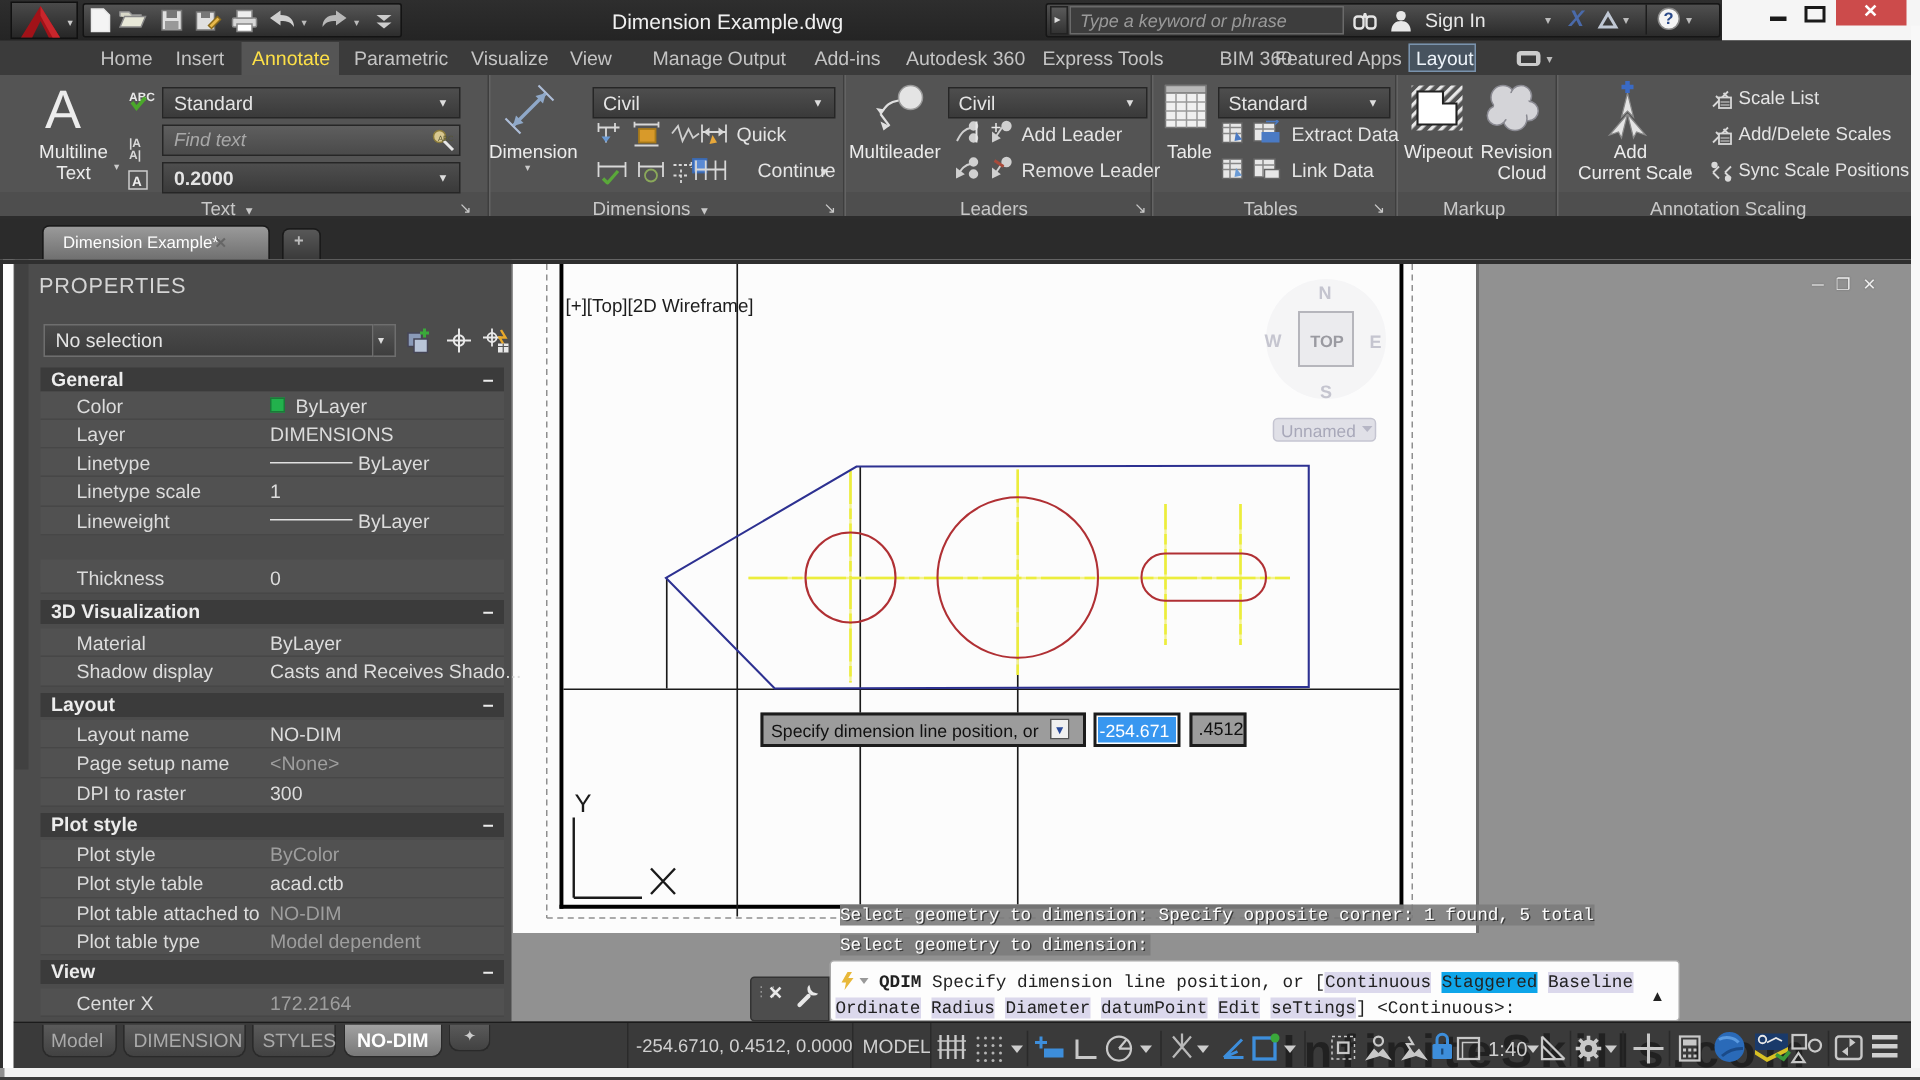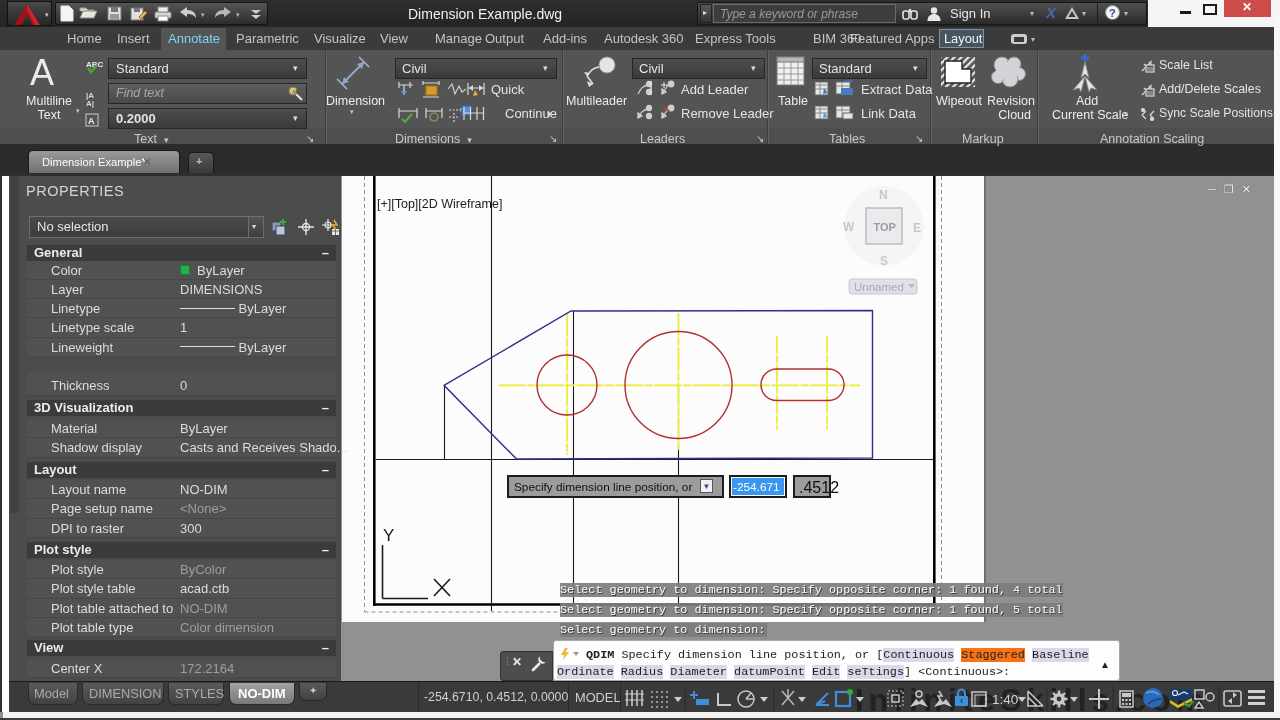--- a/index.html
+++ b/index.html
@@ -108,21 +108,21 @@
   <div class="abs" style="left:1180px;top:11px;width:11px;height:3px;background:#1a1a1a;"></div>
   <div class="abs" style="left:1203px;top:4px;width:14px;height:11px;border:2px solid #1a1a1a;background:#f5f5f5;"></div>
   <div class="abs" style="left:1224px;top:0;width:47px;height:17px;background:#cc4b4b;"></div>
   <div class="tx" style="left:1242px;top:0px;color:#fff;font-size:12px;font-weight:bold;">✕</div>
 </div>
 
 <div class="abs" id="tabrow" style="left:0;top:27px;width:1280px;height:23px;background:#3b3b3b;">
   <div class="abs" style="left:161px;top:1px;width:65px;height:22px;background:#555;"></div>
   <div class="tx" style="left:67px;top:4px;color:#c4c4c4;font-size:13px;">Home</div>
   <div class="tx" style="left:117px;top:4px;color:#c4c4c4;font-size:13px;">Insert</div>
-  <div class="tx" style="left:168px;top:4px;color:#7dd3fc;font-size:13px;">Annotate</div>
+  <div class="tx" style="left:168px;top:4px;color:#fde047;font-size:13px;">Annotate</div>
   <div class="tx" style="left:236px;top:4px;color:#c4c4c4;font-size:13px;">Parametric</div>
   <div class="tx" style="left:314px;top:4px;color:#c4c4c4;font-size:13px;">Visualize</div>
   <div class="tx" style="left:380px;top:4px;color:#c4c4c4;font-size:13px;">View</div>
   <div class="tx" style="left:423px;top:4px;color:#c4c4c4;font-size:13px;margin-left:12px;">Manage</div>
   <div class="tx" style="left:485px;top:4px;color:#c4c4c4;font-size:13px;">Output</div>
   <div class="tx" style="left:543px;top:4px;color:#c4c4c4;font-size:13px;">Add-ins</div>
   <div class="tx" style="left:604px;top:4px;color:#c4c4c4;font-size:13px;">Autodesk 360</div>
   <div class="tx" style="left:695px;top:4px;color:#c4c4c4;font-size:13px;">Express Tools</div>
   <div class="tx" style="left:785px;top:4px;color:#c4c4c4;font-size:13px;margin-left:28px;">BIM 360</div>
   <div class="tx" style="left:850px;top:4px;color:#c4c4c4;font-size:13px;">Featured Apps</div>
@@ -439,39 +439,38 @@
 
   <div class="tx" style="left:1208px;top:10px;color:#ededed;font-size:11px;letter-spacing:8px;text-shadow:0 0 1px #555;">─❐✕</div>
 
   <div class="abs" style="left:507px;top:302px;width:217px;height:23px;background:#9c9c9c;border:2px solid #1c1c1c;"></div>
   <div class="tx" style="left:514px;top:307px;color:#111;font-size:11.8px;">Specify dimension line position, or</div>
   <div class="abs" style="left:700px;top:306px;width:13px;height:14px;background:#f0f0f0;border:1px solid #555;font-size:8px;color:#2a4a9a;text-align:center;line-height:13px;">▼</div>
   <div class="abs" style="left:729px;top:302px;width:58px;height:23px;background:#fff;border:2px solid #1c1c1c;"></div>
   <div class="abs" style="left:732px;top:305px;width:52px;height:17px;background:#3897f0;"></div>
   <div class="tx" style="left:733px;top:307px;color:#fff;font-size:11.8px;">-254.671</div>
   <div class="abs" style="left:793px;top:302px;width:38px;height:23px;background:#9c9c9c;border:2px solid #1c1c1c;"></div>
-  <div class="tx" style="left:799px;top:306px;color:#111;font-size:16px;">.4512</div>
-
-  <div class="tx" style="left:560px;top:410px;width:503px;height:14px;background:rgba(125,125,125,0.92);color:#fdfdfd;font-family:'Liberation Mono',monospace;font-size:11.8px;text-shadow:1px 1px 0 #3a3a3a;">Select geometry to dimension: Specify opposite corner: 1 found, 4 total</div>
+  <div class="tx" style="left:799px;top:306px;color:#111;font-size:12px;">.4512</div>
+
   <div class="tx" style="left:560px;top:430px;width:503px;height:14px;background:rgba(125,125,125,0.92);color:#fdfdfd;font-family:'Liberation Mono',monospace;font-size:11.8px;text-shadow:1px 1px 0 #3a3a3a;">Select geometry to dimension: Specify opposite corner: 1 found, 5 total</div>
   <div class="tx" style="left:560px;top:450px;width:207px;height:14px;background:rgba(125,125,125,0.92);color:#fdfdfd;font-family:'Liberation Mono',monospace;font-size:11.8px;text-shadow:1px 1px 0 #3a3a3a;">Select geometry to dimension:</div>
 
   <div class="abs" style="left:553px;top:467px;width:567px;height:41px;background:#fdfdfd;border:1px solid #a8a8a8;border-radius:3px;"></div>
   <div class="abs" style="left:500px;top:478px;width:53px;height:30px;background:#4d4d4d;border:1px solid #333;border-radius:3px 0 0 3px;"></div>
   <div class="tx" style="left:503px;top:483px;color:#9a9a9a;font-size:9px;letter-spacing:-1px;">⋮⋮</div>
   <div class="tx" style="left:512px;top:482px;color:#e8e8e8;font-size:12px;font-weight:bold;">✕</div>
   <svg class="abs" style="left:530px;top:481px;" width="18" height="18" viewBox="0 0 18 18">
       <path d="M3,16 L9,10" stroke="#e8e8e8" stroke-width="2.8" stroke-linecap="round"></path>
       <path d="M9.5,2.5 a4.2,4.2 0 1 0 6,6 l-3.4,-1 l-1.6,-1.6 z" fill="#e8e8e8"></path>
     </svg>
   <svg class="abs" style="left:560px;top:475px;" width="20" height="12" viewBox="0 0 20 12">
       <path d="M5,0 L1,7 h3 L3,12 L9,4 H5.5 L8,0 Z" fill="#e8b83a"></path>
       <path d="M13,4 h6 l-3,4 z" fill="#999"></path>
     </svg>
-  <div class="tx" style="left:586px;top:475px;font-family:'Liberation Mono',monospace;font-size:11.8px;color:#222;"><b>QDIM</b> Specify dimension line position, or [<span style="background:#dbd8ec;">Continuous</span> <span style="background:#f97316;text-align:center;">Staggered</span> <span style="background:#dbd8ec;">Baseline</span></div>
+  <div class="tx" style="left:586px;top:475px;font-family:'Liberation Mono',monospace;font-size:11.8px;color:#222;"><b>QDIM</b> Specify dimension line position, or [<span style="background:#dbd8ec;">Continuous</span> <span style="background:#0ea5e9;text-align:center;">Staggered</span> <span style="background:#dbd8ec;">Baseline</span></div>
   <div class="tx" style="left:557px;top:492px;font-family:'Liberation Mono',monospace;font-size:11.8px;color:#222;"><span style="background:#dbd8ec;">Ordinate</span> <span style="background:#dbd8ec;">Radius</span> <span style="background:#dbd8ec;">Diameter</span> <span style="background:#dbd8ec;">datumPoint</span> <span style="background:#dbd8ec;">Edit</span> <span style="background:#dbd8ec;">seTtings</span>] &lt;Continuous&gt;:</div>
   <div class="tx" style="left:1100px;top:486px;color:#222;font-size:10px;">▲</div>
 
   <div class="abs" style="left:9px;top:0;width:332px;height:508px;background:#4c4c4c;"></div>
   <div class="abs" style="left:10px;top:0;width:9px;height:340px;background:#414141;"></div>
   <div class="tx" style="left:26px;top:10px;color:#d4d4d4;font-size:14.5px;letter-spacing:0.5px;">PROPERTIES</div>
 
   <div class="abs" style="left:29px;top:43px;width:220px;height:22px;background:linear-gradient(#4a4a4a,#3c3c3c);border:1px solid #6e6e6e;"></div>
   <div class="tx" style="left:37px;top:46px;color:#e4e4e4;font-size:13px;">No selection</div>
   <div class="abs" style="left:249px;top:43px;width:15px;height:22px;background:linear-gradient(#555,#3e3e3e);border:1px solid #6e6e6e;border-left:none;"></div>
@@ -557,21 +556,21 @@
     <div class="prow" style="top:406.3px;">
         <span class="plab">Plot style table</span>
         <span class="pval">acad.ctb</span>
       </div>
     <div class="prow" style="top:425.6px;">
         <span class="plab">Plot table attached to</span>
         <span class="pval muted">NO-DIM</span>
       </div>
     <div class="prow" style="top:444.9px;">
         <span class="plab">Plot table type</span>
-        <span class="pval muted">Color dimension</span>
+        <span class="pval muted">Model dependent</span>
       </div>
     <div class="pbar" style="top:467px;"><span>View</span><i>–</i></div>
     <div class="prow" style="top:486px;">
         <span class="plab">Center X</span>
         <span class="pval muted">172.2164</span>
       </div>
   </div>
 </div>
 
 <div class="abs" id="statusbar" style="left:0;top:681px;width:1280px;height:31px;background:#3a3a3a;border-top:1px solid #1b1b1b;overflow:hidden;">

